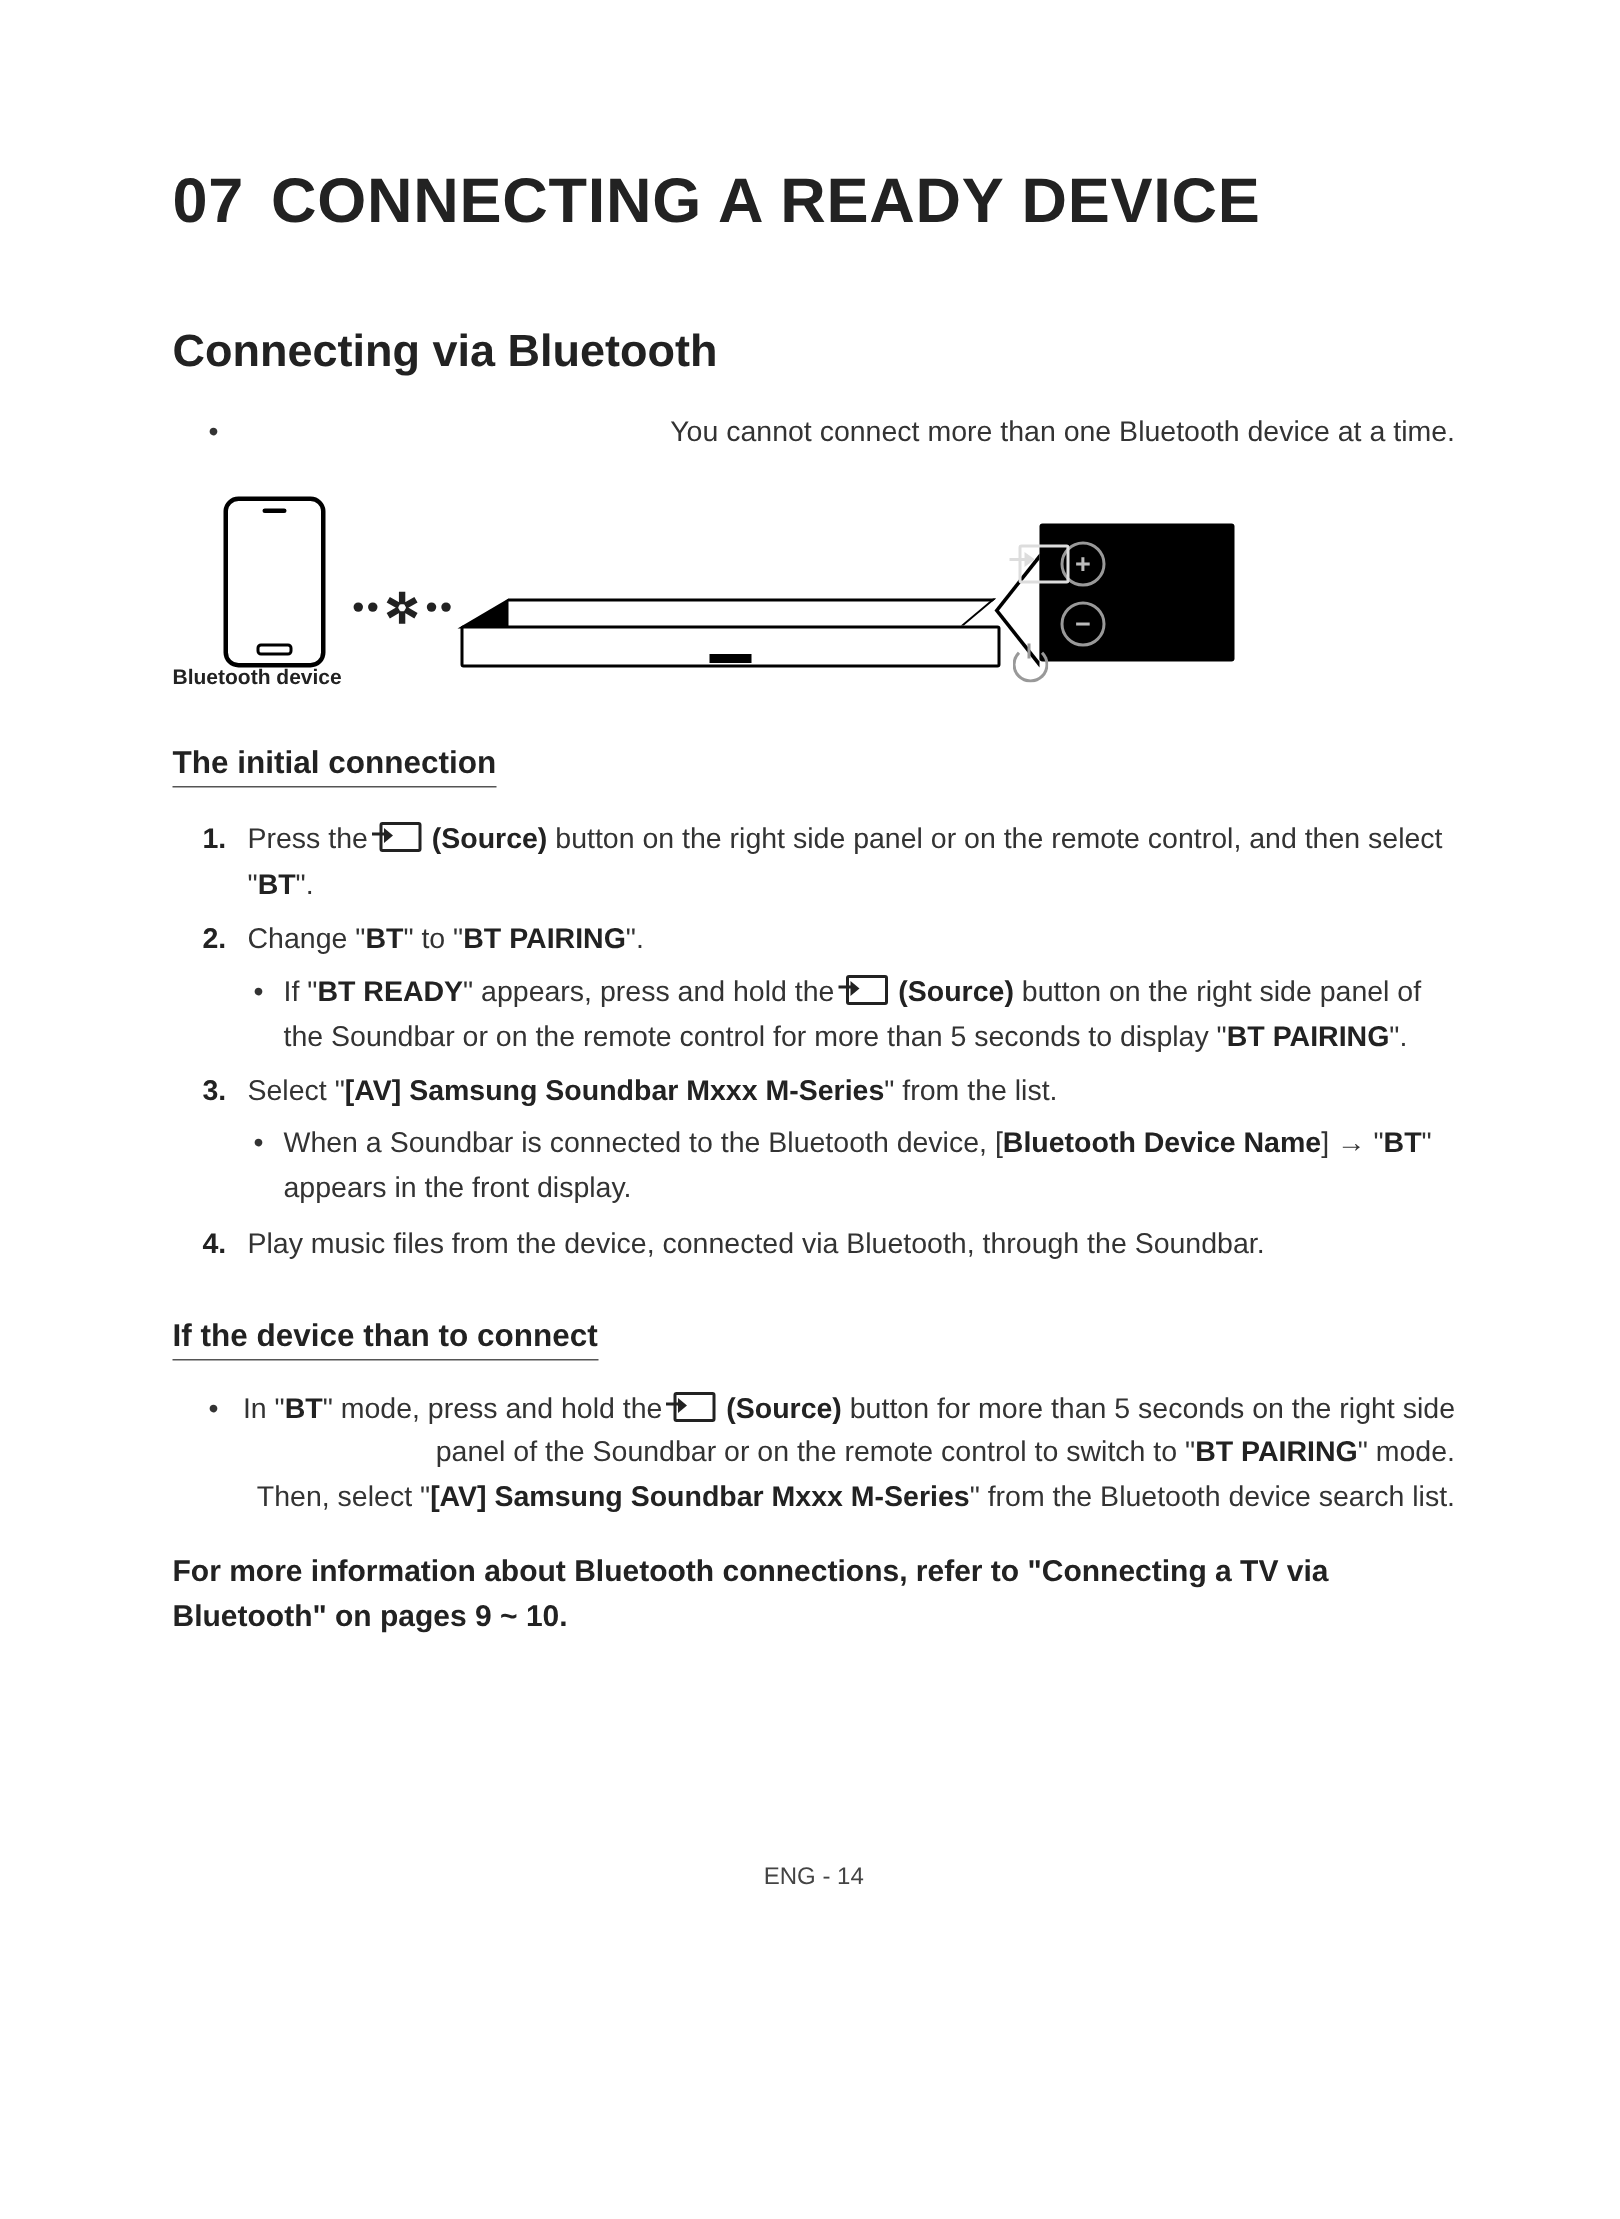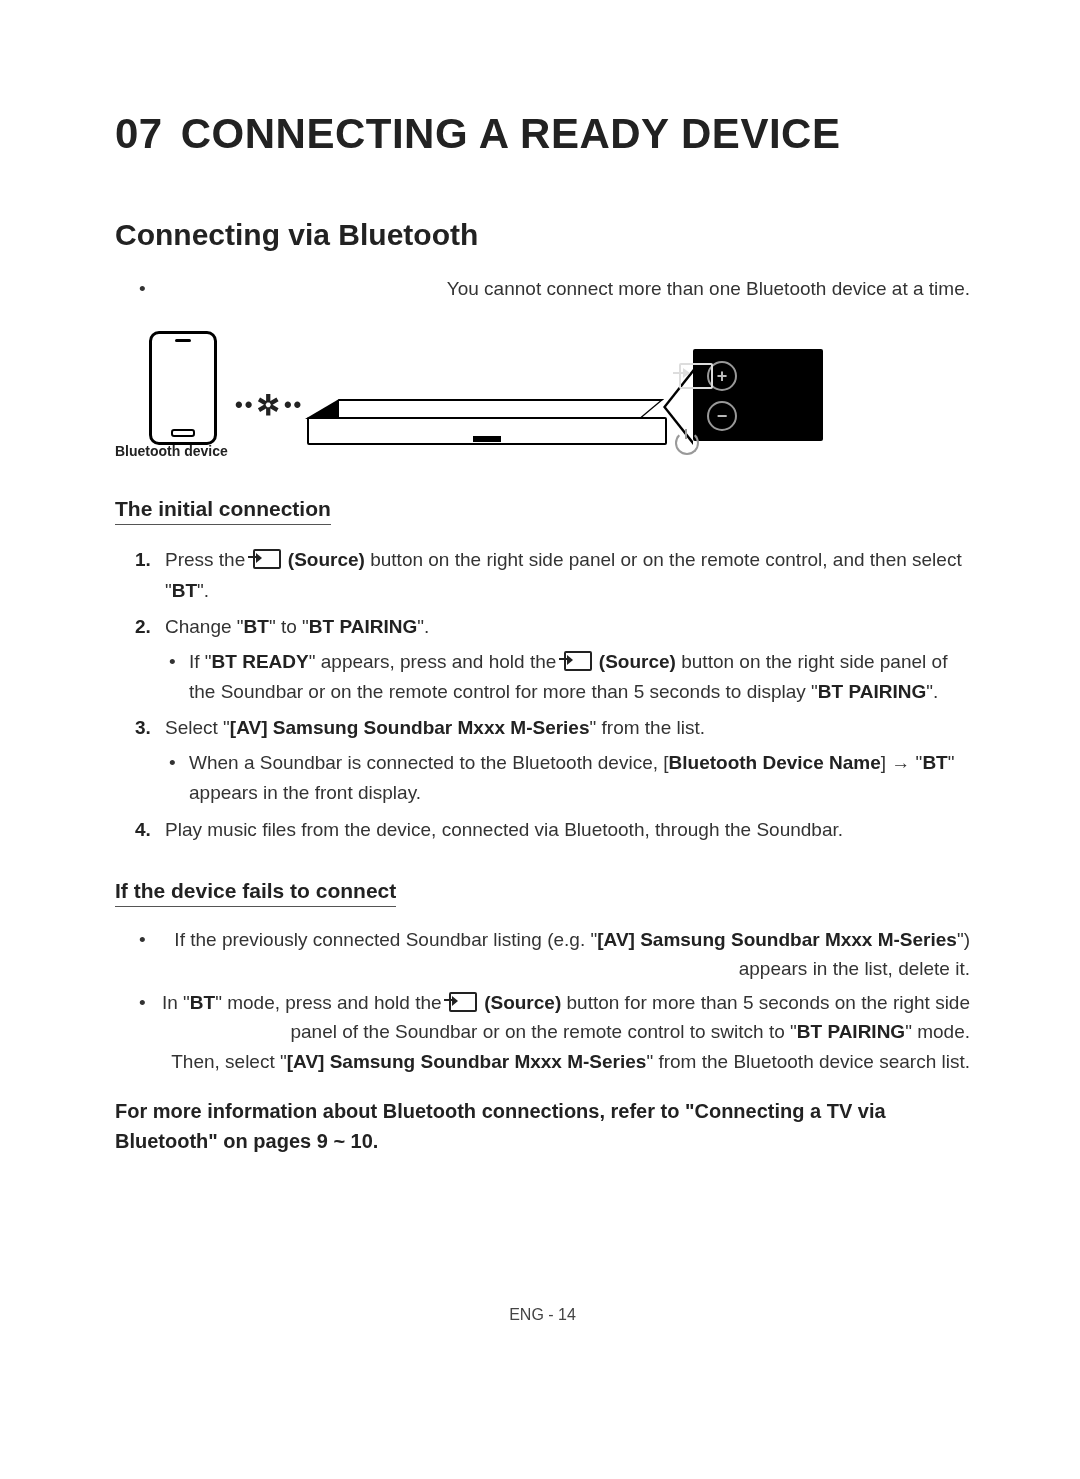--- a/index.html
+++ b/index.html
@@ -363,27 +363,24 @@
       <ul class="sub-bullets">
         <li>
           <span>When a Soundbar is connected to the Bluetooth device, [</span><span class="bold">Bluetooth Device Name</span><span>] → "</span><span class="bold">BT</span><span>" appears in the front display.</span>
         </li>
       </ul>
     </li>
     <li>Play music files from the device, connected via Bluetooth, through the Soundbar.</li>
   </ol>
   </div>
 
-  <h3 class="sub">If the device fails to connect</h3>
+  <h3 class="sub">If the device than to connect</h3>
 
   <div class="indent-block">
   <ul class="bullets">
-    <li>
-      <span>If the previously connected Soundbar listing (e.g. "</span><span class="bold">[AV] Samsung Soundbar Mxxx M-Series</span><span>") appears in the list, delete it.</span>
-    </li>
     <li>
       <span>In "</span><span class="bold">BT</span><span>" mode, press and hold the </span><span class="src-icon"></span> <span class="bold">(Source)</span><span> button for more than 5 seconds on the right side panel of the Soundbar or on the remote control to switch to "</span><span class="bold">BT PAIRING</span><span>" mode.</span><br>
       <span>Then, select "</span><span class="bold">[AV] Samsung Soundbar Mxxx M-Series</span><span>" from the Bluetooth device search list.</span>
     </li>
   </ul>
   </div>
 
   <p class="moreinfo">For more information about Bluetooth connections, refer to "Connecting a TV via Bluetooth" on pages 9 ~ 10.</p>
 
   <div class="footer">ENG - 14</div>

